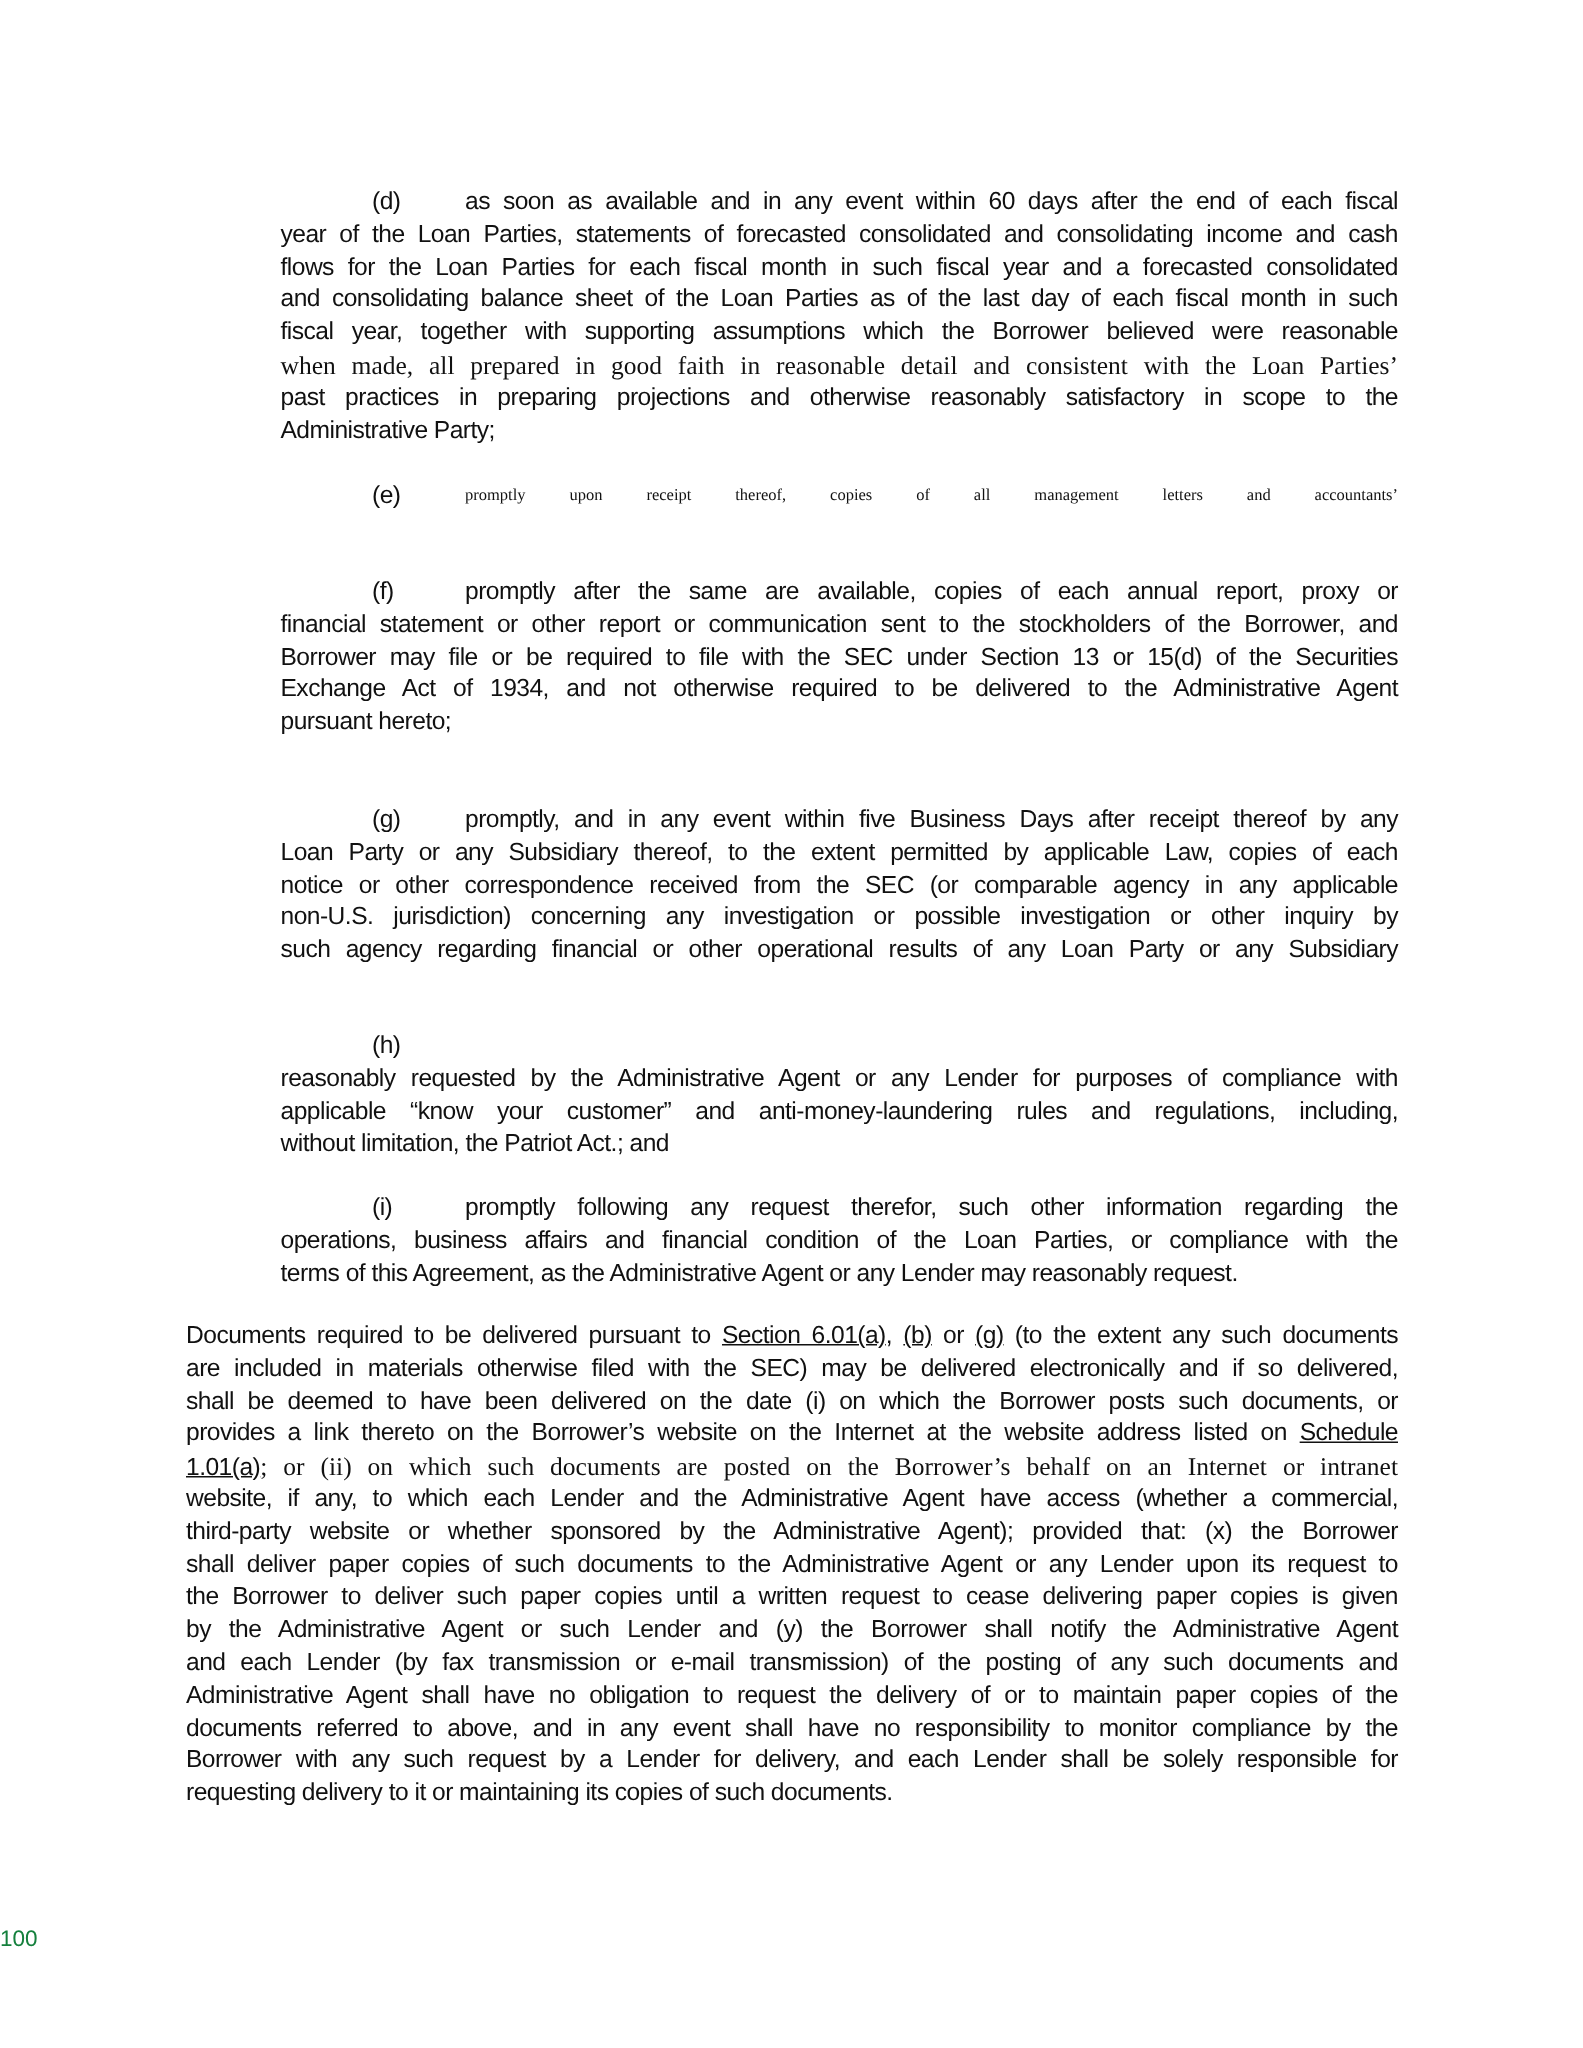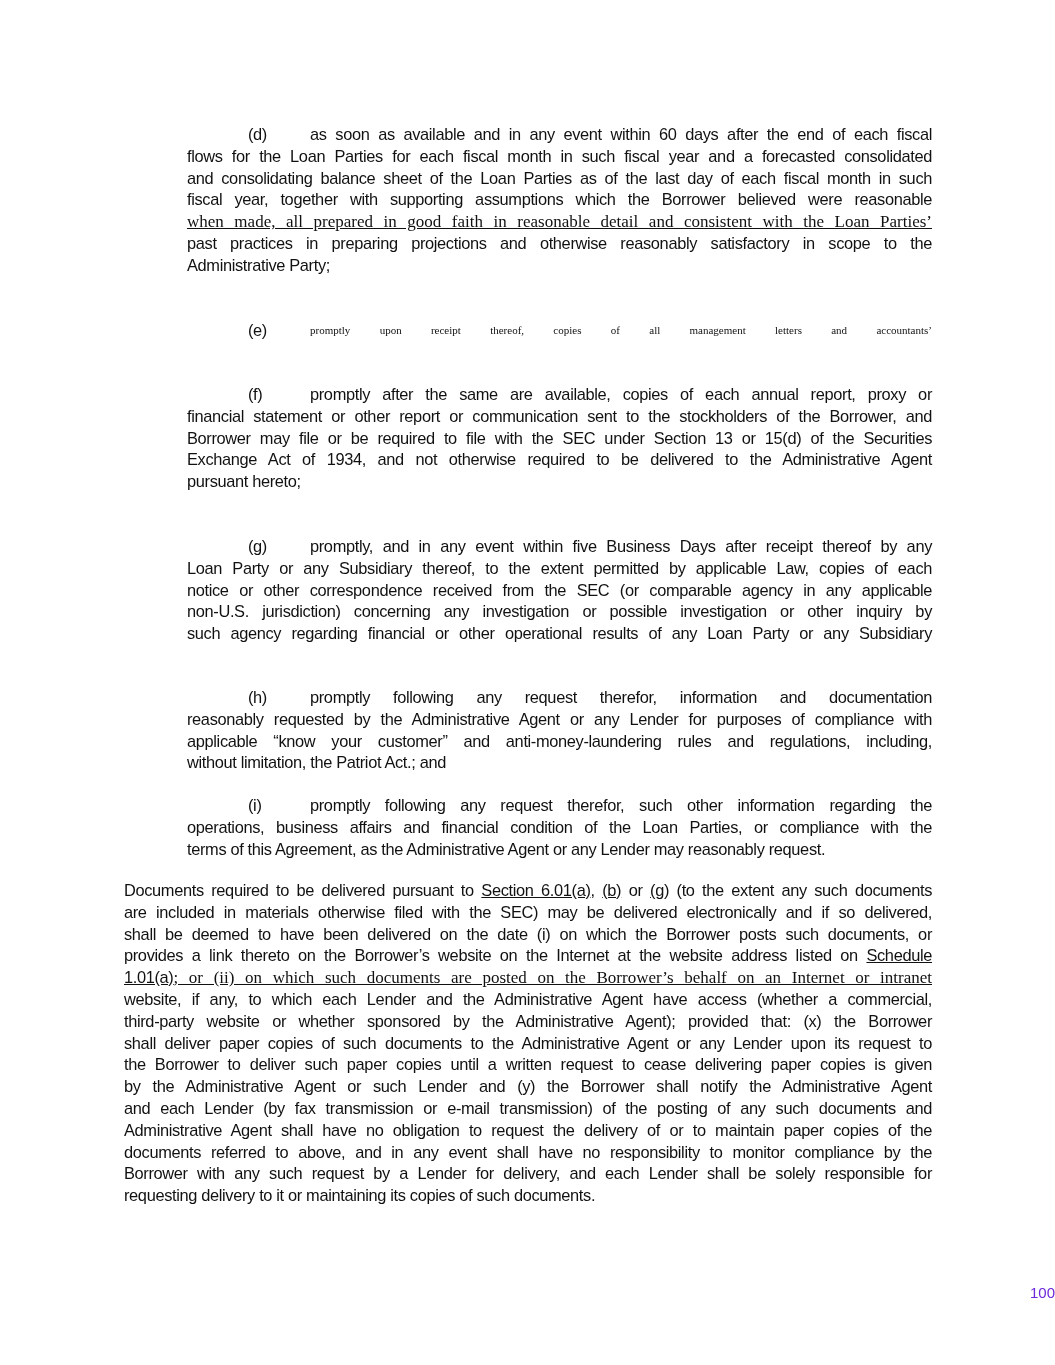--- a/index.html
+++ b/index.html
@@ -9,42 +9,43 @@
       height: 21.8px; line-height: 21.8px;
       font-family: "Liberation Sans", sans-serif;
       font-size: 16.4px;
       letter-spacing: -0.35px;
       text-align: justify;
       text-align-last: justify;
       white-space: nowrap;
       overflow: visible;
     }
     .line.last { text-align-last: left; }
-    .line.serif { font-family: "Liberation Serif", serif; font-size: 17px; letter-spacing: 0; text-decoration: underline; }
+    .line.serif { font-family: "Liberation Serif", serif; font-size: 17px; letter-spacing: 0; }
     .sub-body { position: absolute; left: 187px; width: 745px; }
     .main { position: absolute; left: 124px; top: 880px; width: 808px; }
     .main .line { width: 808px; }
     .u { text-decoration: underline; margin-top: 36px; }
-    .pagenum { position: absolute; left: 0; width: 1055px; top: 1284px; text-align: right;
-      font-family: "Liberation Sans", sans-serif; font-size: 15px; color: #6d28d9; }
+    .pagenum { position: absolute; left: 0; width: 1055px; top: 1284px; text-align: left;
+      font-family: "Liberation Sans", sans-serif; font-size: 15px; color: #15803d; }
     .jline { display: flex; justify-content: space-between; }
   </style>
 </head>
 <body>
 
 <div class="page">
 
   <div class="sub-body" style="top:124px;">
     <div class="line jline">
       <span style="display:flex;width:100%;">
           <span style="width:61px;display:inline-block;"></span>
           <span style="width:62px;display:inline-block;">(d)</span>
           <span style="flex:1;text-align:justify;text-align-last:justify;">as soon as available and in any event within 60 days after the end of each fiscal</span>
         </span>
     </div>
+    <div class="line">year of the Loan Parties, statements of forecasted consolidated and consolidating income and cash</div>
     <div class="line">flows for the Loan Parties for each fiscal month in such fiscal year and a forecasted consolidated</div>
     <div class="line">and consolidating balance sheet of the Loan Parties as of the last day of each fiscal month in such</div>
     <div class="line">fiscal year, together with supporting assumptions which the Borrower believed were reasonable</div>
     <div class="line serif">when made, all prepared in good faith in reasonable detail and consistent with the Loan Parties’</div>
     <div class="line">past practices in preparing projections and otherwise reasonably satisfactory in scope to the</div>
     <div class="line last">Administrative Party;</div>
   </div>
 
   <div class="sub-body" style="top:320px;">
     <div class="line">
@@ -82,21 +83,20 @@
     <div class="line">notice or other correspondence received from the SEC (or comparable agency in any applicable</div>
     <div class="line">non-U.S. jurisdiction) concerning any investigation or possible investigation or other inquiry by</div>
     <div class="line">such agency regarding financial or other operational results of any Loan Party or any Subsidiary</div>
   </div>
 
   <div class="sub-body" style="top:687px;">
     <div class="line">
       <span style="display:flex;width:100%;">
           <span style="width:61px;display:inline-block;"></span>
           <span style="width:62px;display:inline-block;">(h)</span>
-          <span style="flex:1;text-align:justify;text-align-last:justify;">promptly following any request therefor, information and documentation</span>
         </span>
     </div>
     <div class="line">reasonably requested by the Administrative Agent or any Lender for purposes of compliance with</div>
     <div class="line">applicable “know your customer” and anti-money-laundering rules and regulations, including,</div>
     <div class="line last">without limitation, the Patriot Act.; and</div>
   </div>
 
   <div class="sub-body" style="top:795px;">
     <div class="line">
       <span style="display:flex;width:100%;">

